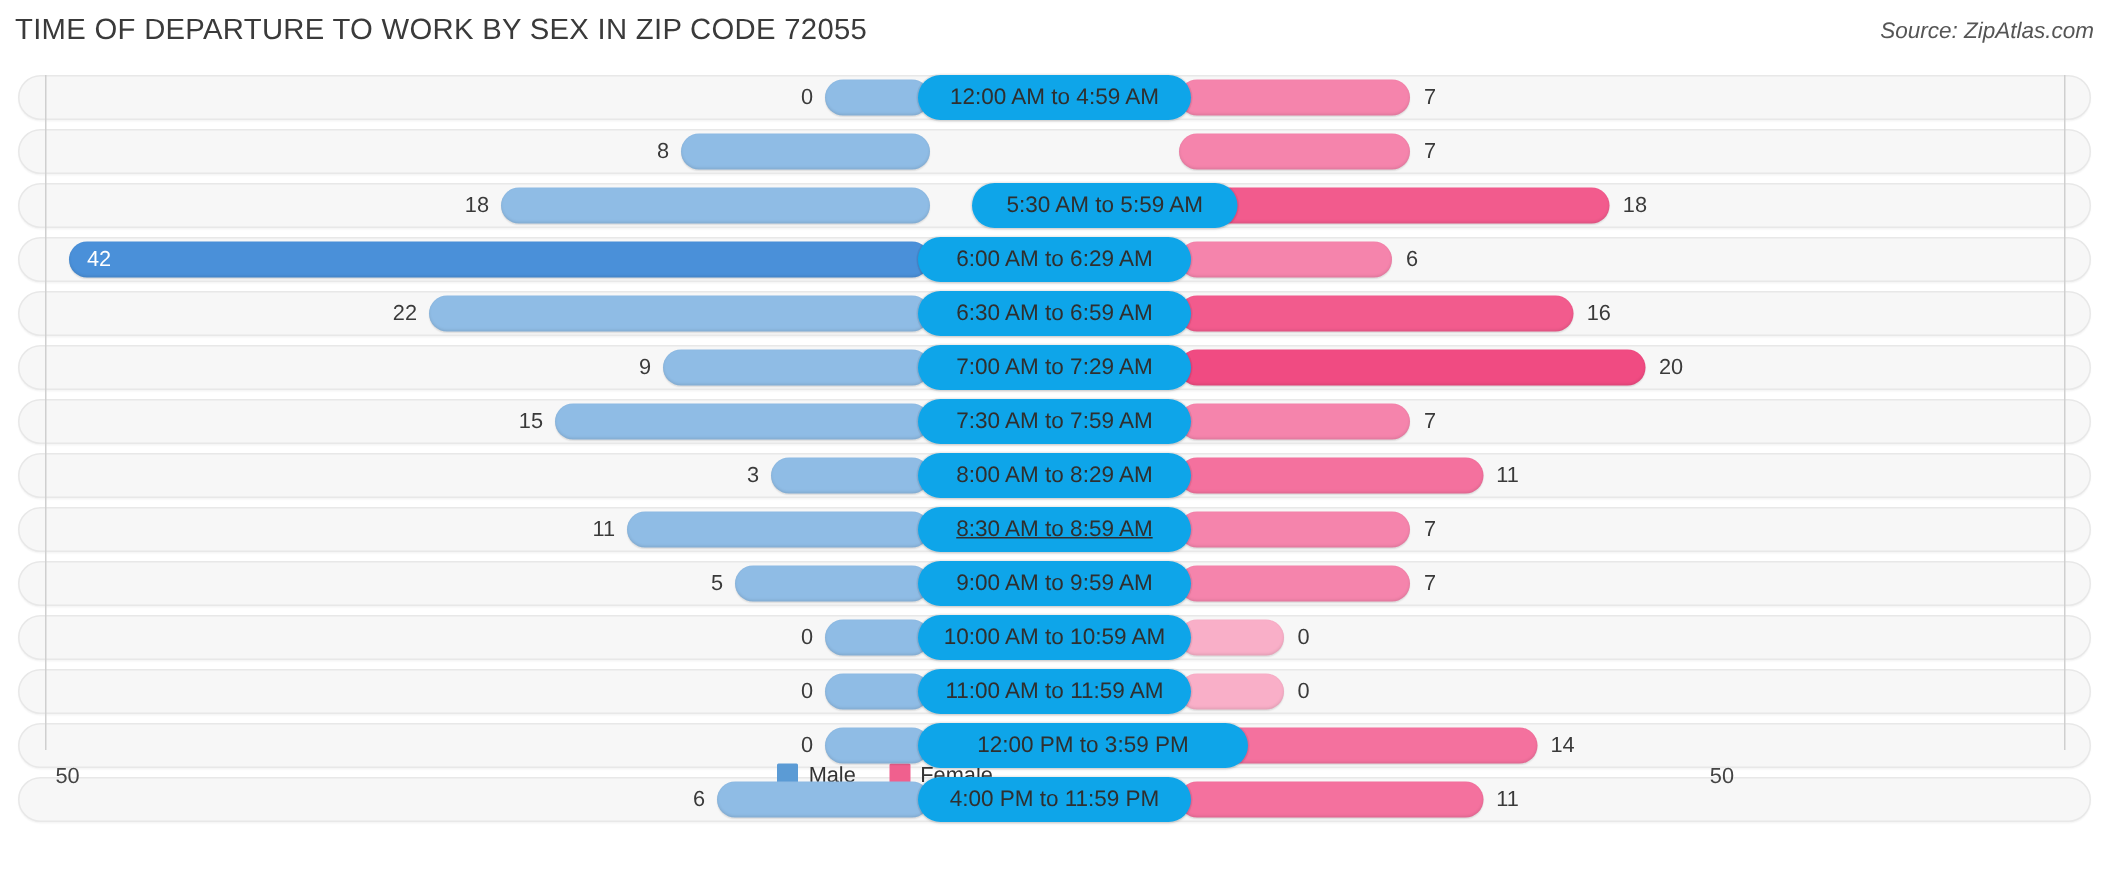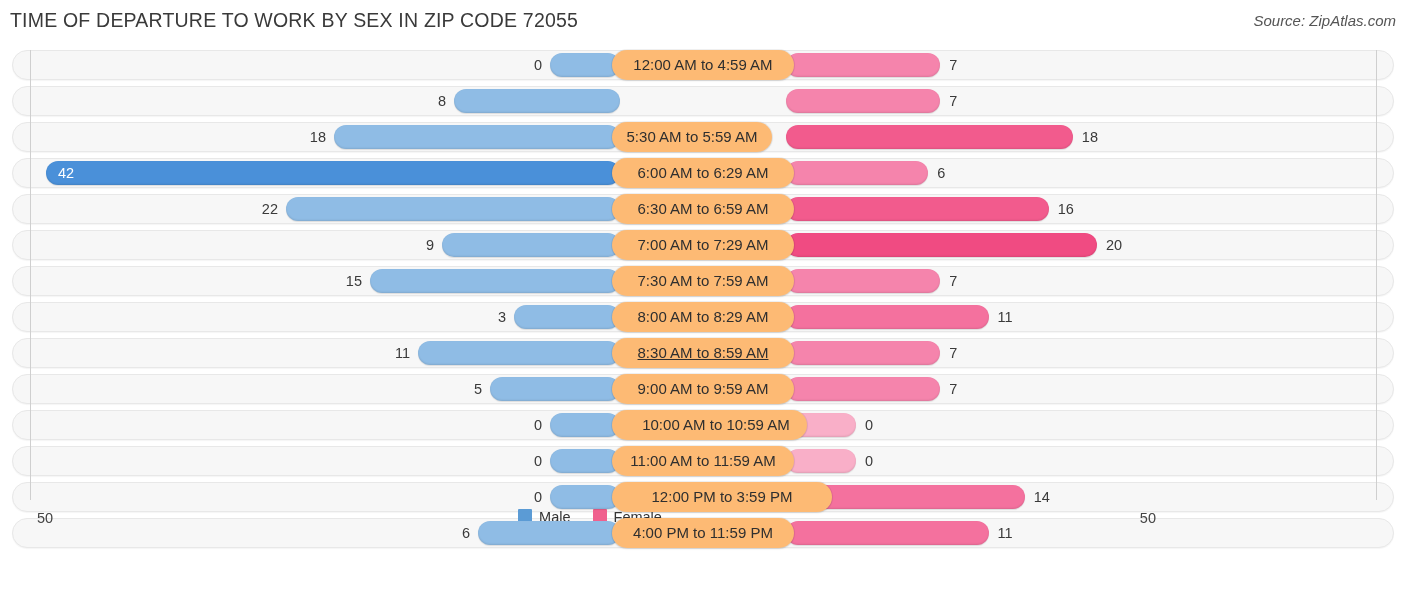--- a/index.html
+++ b/index.html
@@ -124,21 +124,21 @@
   .val.inside {
     color: #ffffff;
     z-index: 5;
   }
 
   .cat-pill {
     position: absolute;
     top: 0;
     height: 30px;
     line-height: 29px;
-    background: #fdba74;
+    background: #0ea5e9;
     border-radius: 15px;
     text-align: center;
     font-size: 15px;
     color: #2f2f2f;
     white-space: nowrap;
     z-index: 5;
     box-shadow: 0 0 0 1px rgba(0,0,0,0.06), 0 1px 2px rgba(0,0,0,0.10);
   }
 
   
@@ -214,21 +214,21 @@
           <div class="val female" style="left: 949.333px;">7</div>
         </div>
       </div>
       <div class="row">
         <div class="track"></div>
         <div class="bars">
           <div class="bar male" title="5:30 AM to 5:59 AM — Male: 18" style="left: 334px; width: 286px; background: rgb(143, 188, 229);"></div>
           <div class="val male" style="left: 274px; width: 52px;">18</div>
           <div class="bar female" title="5:30 AM to 5:59 AM — Female: 18" style="left: 786px; width: 286.857px; background: rgb(242, 91, 141);"></div>
           <div class="val female" style="left: 1081.86px;">18</div>
-          <div class="cat-pill" style="left: 612px; width: 160px; text-align: center;">5:30 AM to 5:59 AM</div>
+          <div class="cat-pill" style="left: 648px; width: 177px; text-align: center;">5:30 AM to 5:59 AM</div>
         </div>
       </div>
       <div class="row">
         <div class="track"></div>
         <div class="bars">
           <div class="bar male" title="6:00 AM to 6:29 AM — Male: 42" style="left: 46px; width: 574px; background: rgb(74, 144, 217);"></div>
           <div class="val male inside" style="left: 58px; text-align: left;">42</div>
           <div class="bar female" title="6:00 AM to 6:29 AM — Female: 6" style="left: 786px; width: 142.286px; background: rgb(245, 132, 172);"></div>
           <div class="val female" style="left: 937.286px;">6</div>
           <div class="cat-pill" style="left: 612px; width: 182px;">6:00 AM to 6:29 AM</div>
@@ -294,21 +294,21 @@
           <div class="cat-pill" style="left: 612px; width: 182px;">9:00 AM to 9:59 AM</div>
         </div>
       </div>
       <div class="row">
         <div class="track"></div>
         <div class="bars">
           <div class="bar male" title="10:00 AM to 10:59 AM — Male: 0" style="left: 550px; width: 70px; background: rgb(143, 188, 229);"></div>
           <div class="val male" style="left: 490px; width: 52px;">0</div>
           <div class="bar female" title="10:00 AM to 10:59 AM — Female: 0" style="left: 786px; width: 70px; background: rgb(249, 175, 200);"></div>
           <div class="val female" style="left: 865px;">0</div>
-          <div class="cat-pill" style="left: 612px; width: 182px; padding-left: 13px;">10:00 AM to 10:59 AM</div>
+          <div class="cat-pill" style="left: 612px; width: 182px;">10:00 AM to 10:59 AM</div>
         </div>
       </div>
       <div class="row">
         <div class="track"></div>
         <div class="bars">
           <div class="bar male" title="11:00 AM to 11:59 AM — Male: 0" style="left: 550px; width: 70px; background: rgb(143, 188, 229);"></div>
           <div class="val male" style="left: 490px; width: 52px;">0</div>
           <div class="bar female" title="11:00 AM to 11:59 AM — Female: 0" style="left: 786px; width: 70px; background: rgb(249, 175, 200);"></div>
           <div class="val female" style="left: 865px;">0</div>
           <div class="cat-pill" style="left: 612px; width: 182px;">11:00 AM to 11:59 AM</div>

